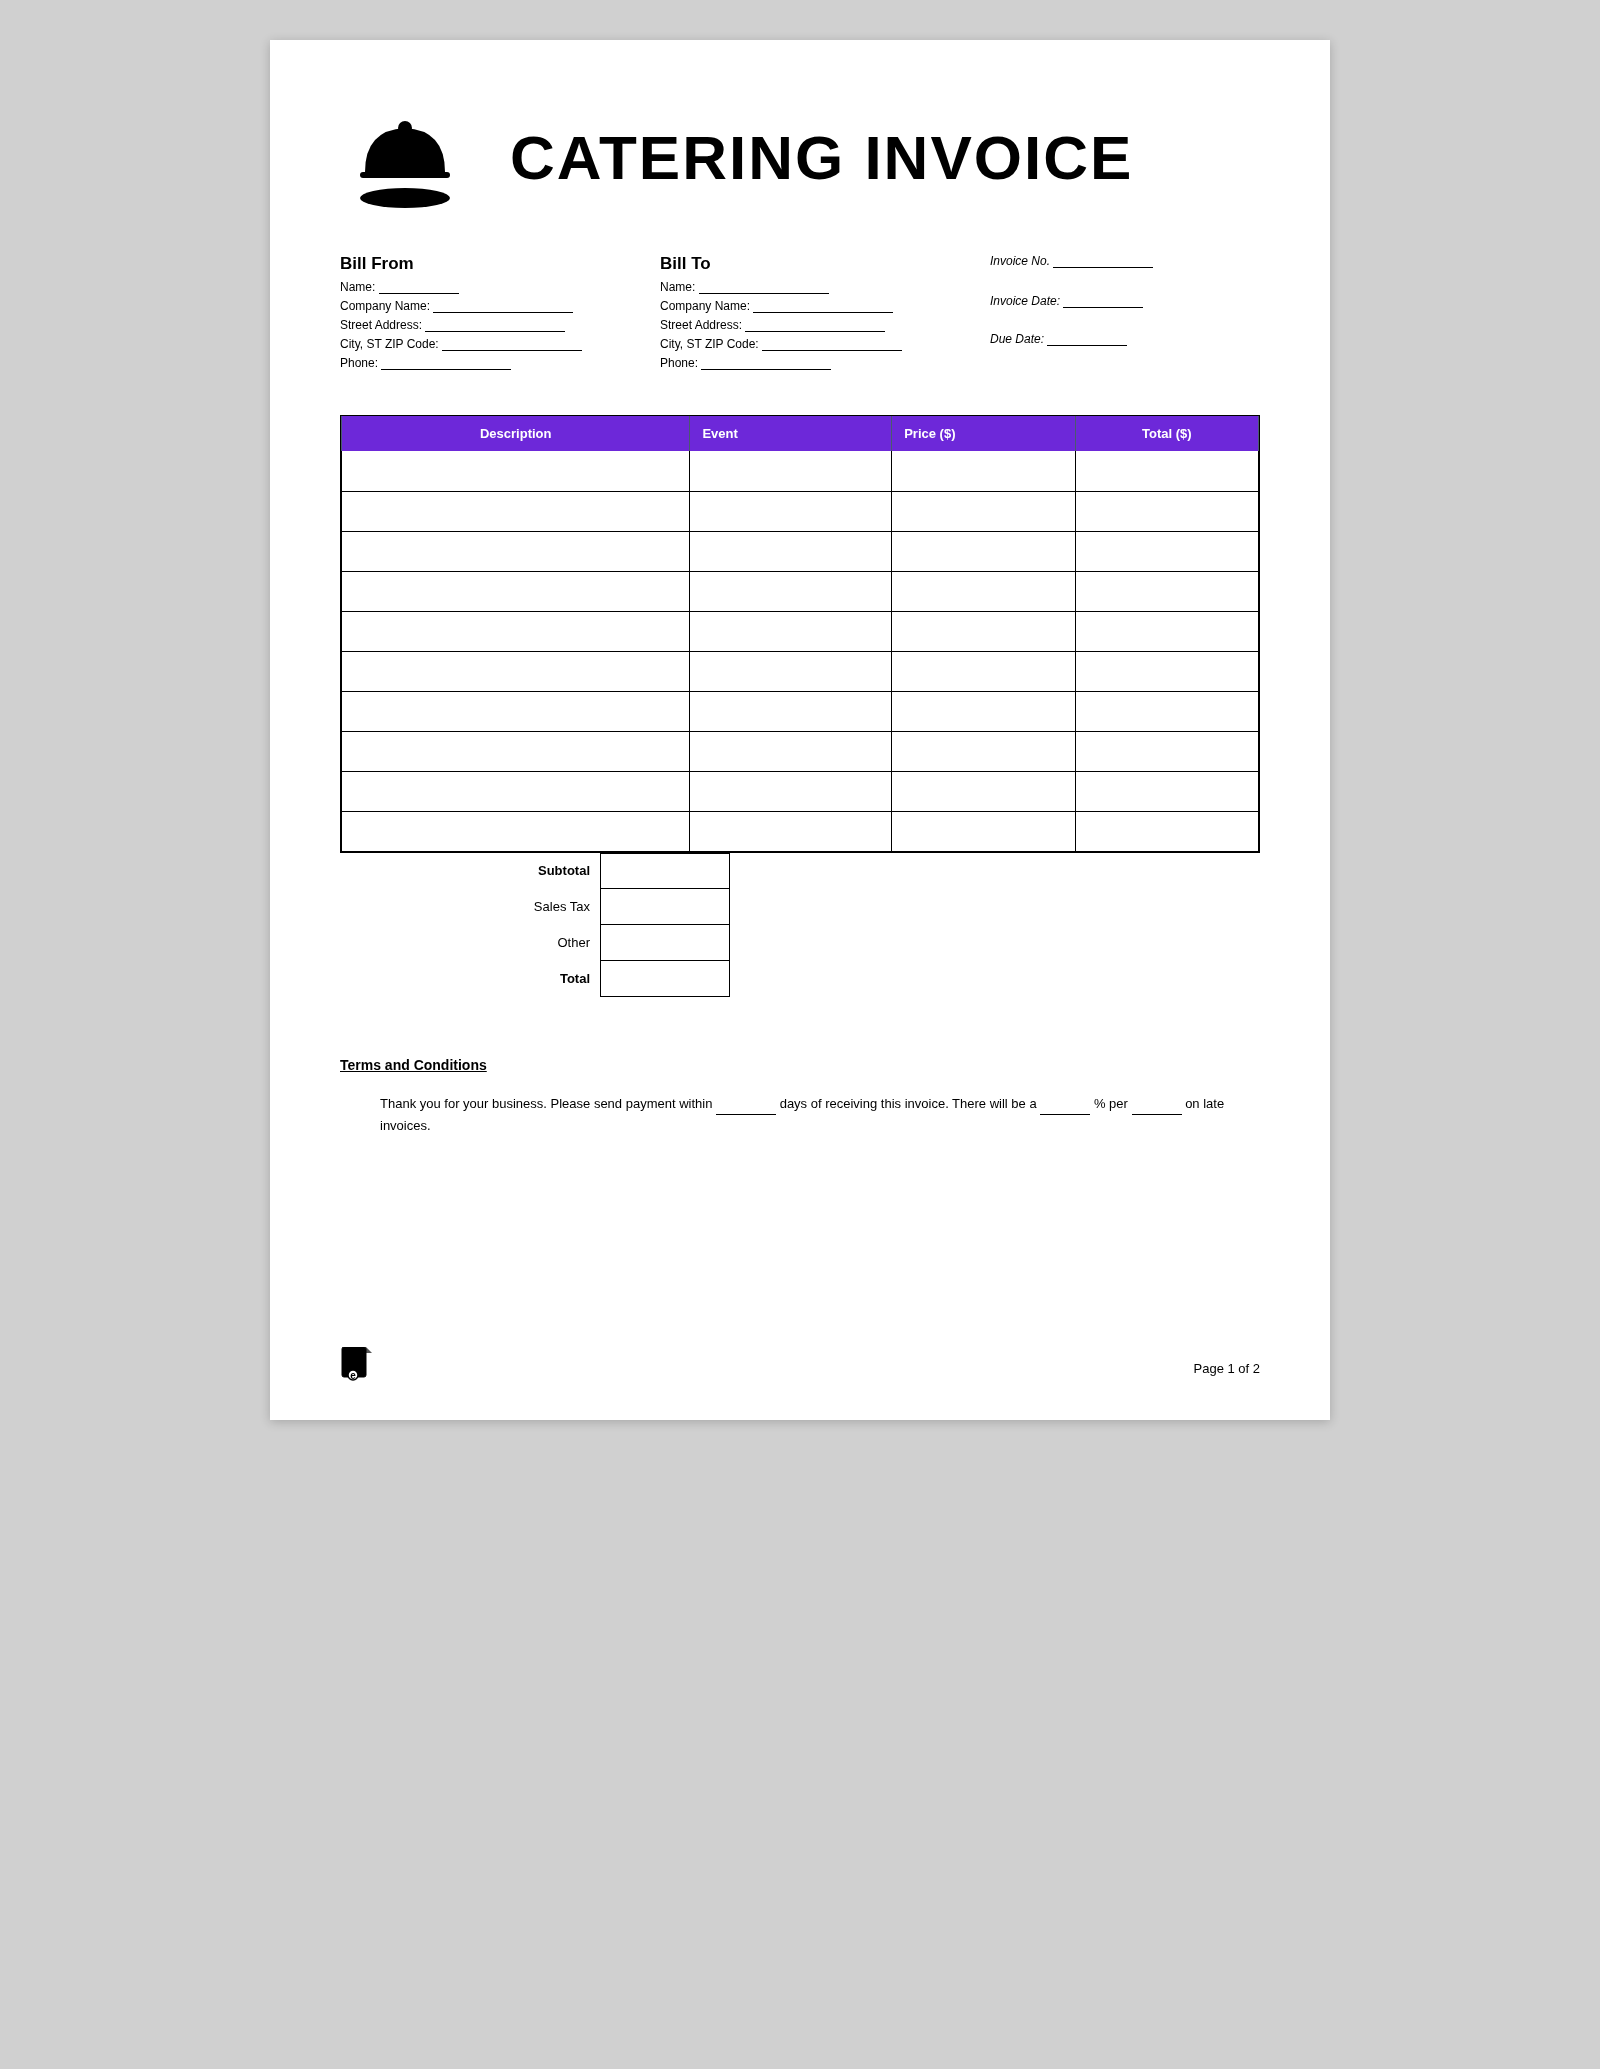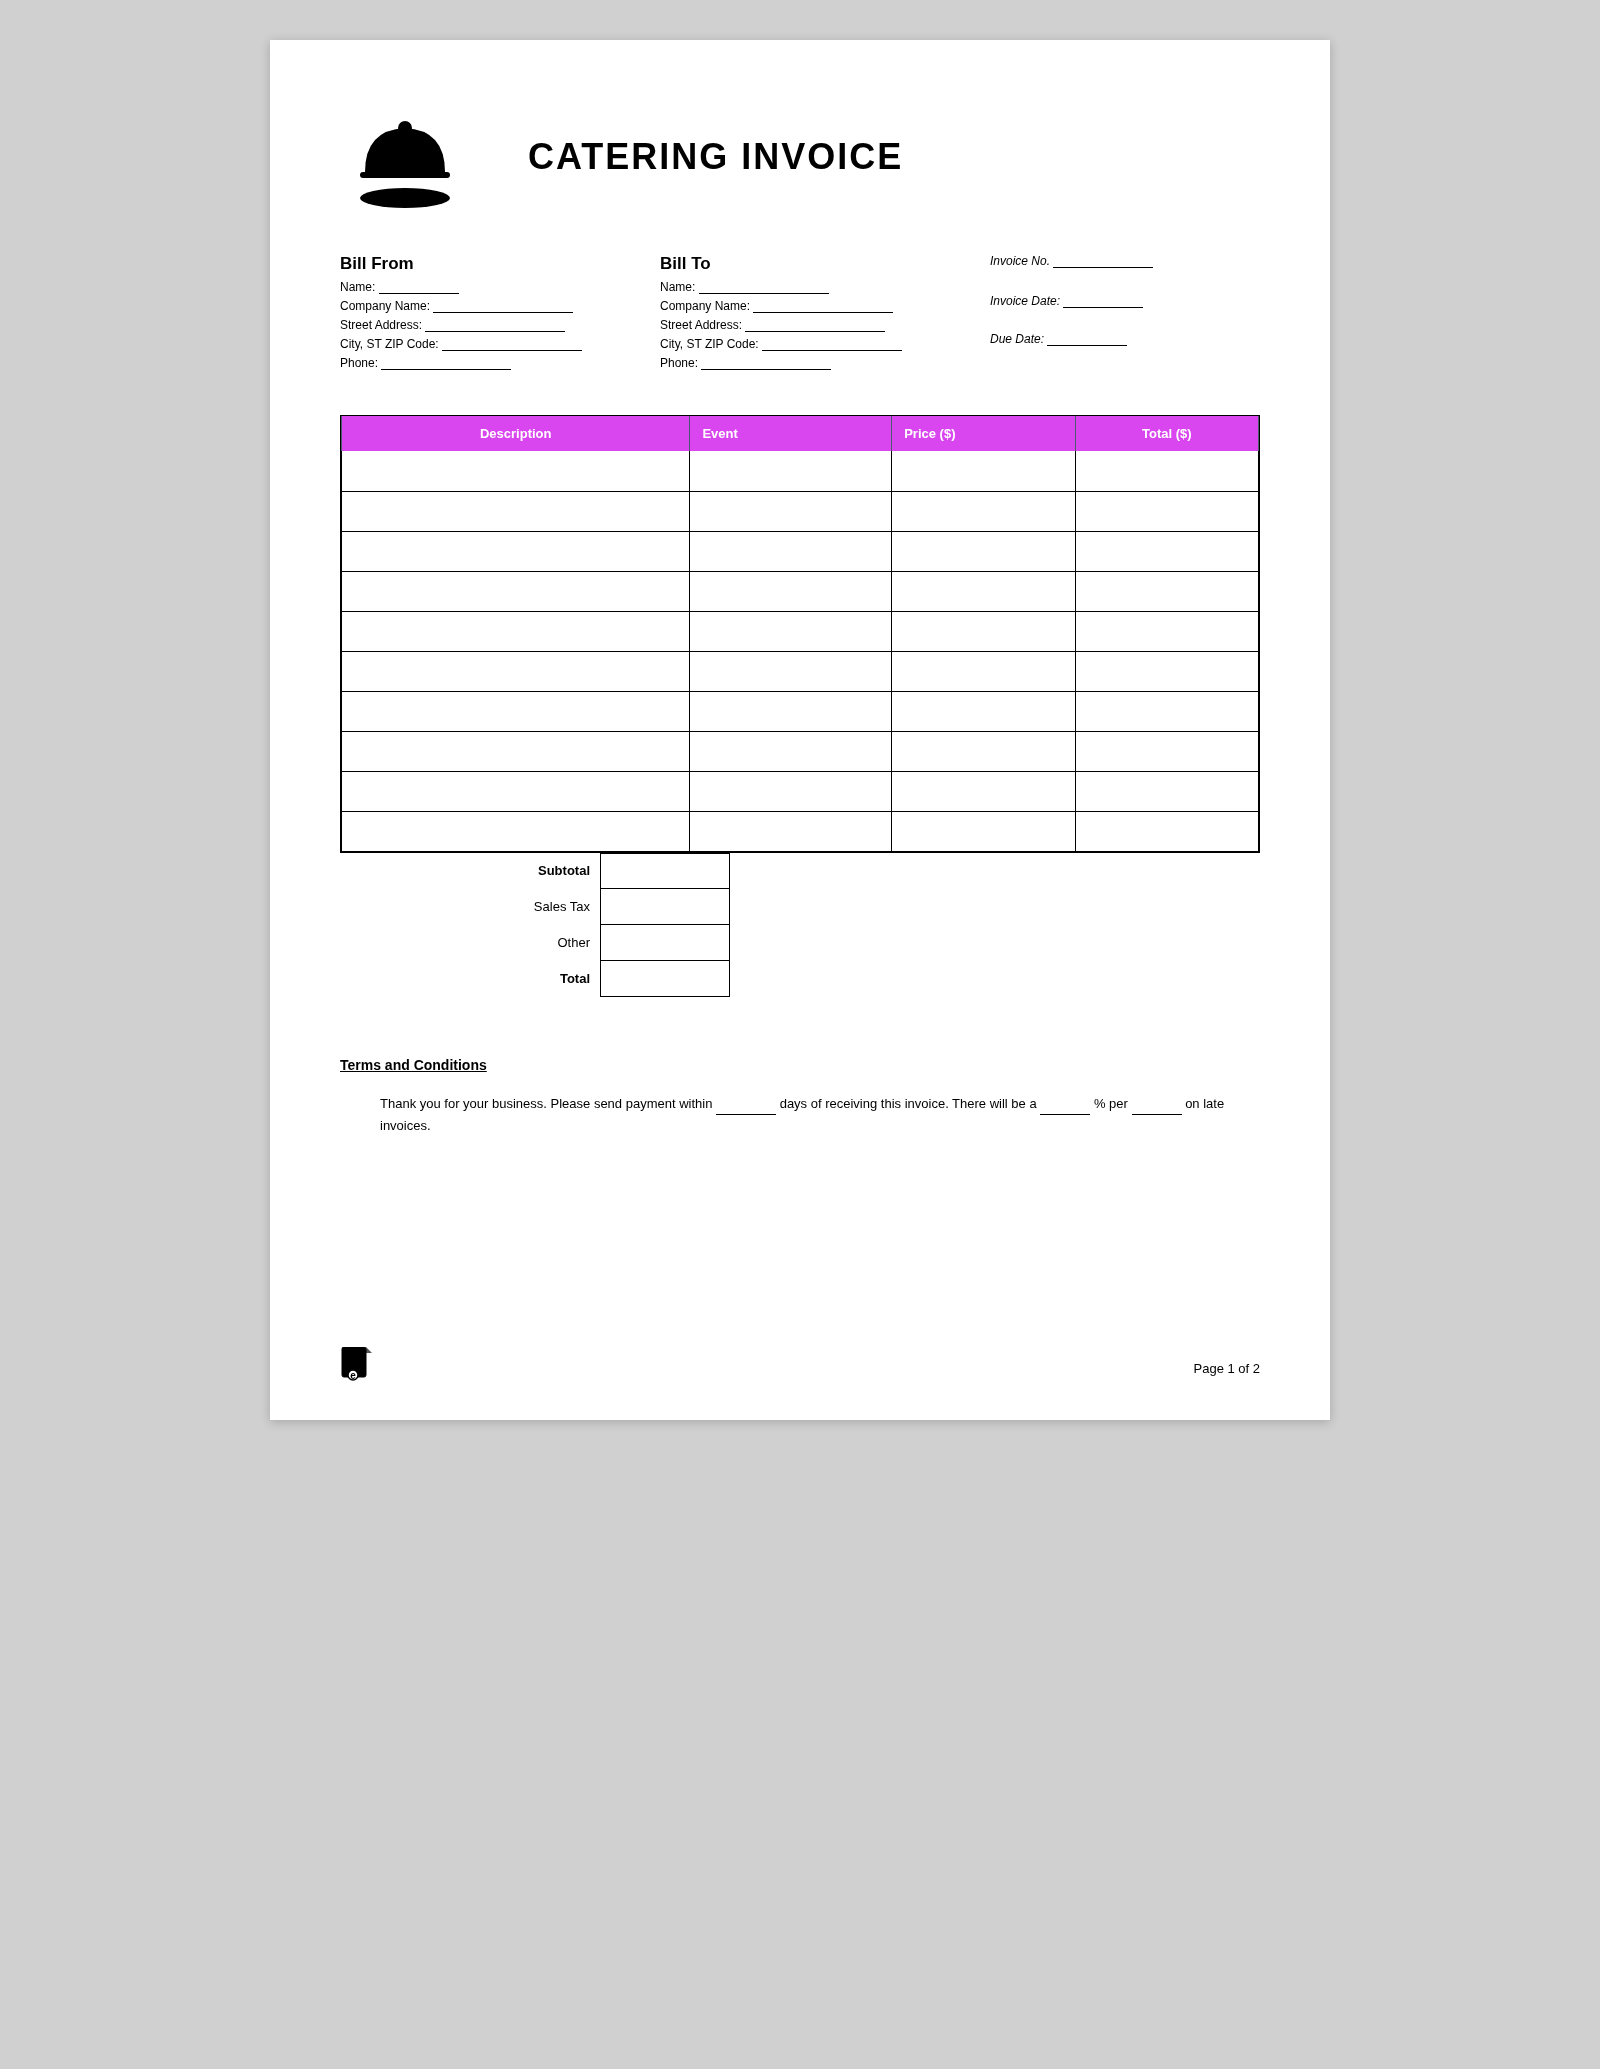--- a/index.html
+++ b/index.html
@@ -38,25 +38,24 @@
       flex-shrink: 0;
     }
 
     .header-title {
       flex: 1;
       text-align: left;
       padding-left: 30px;
     }
 
     .header-title h1 {
-      font-size: 36px;
+      font-size: 62px;
       font-weight: 900;
       letter-spacing: 2px;
       color: #000;
-      margin-left: 18px;
     }
 
     
     .billing-section {
       display: flex;
       gap: 0;
       margin-bottom: 40px;
     }
 
     .bill-column {
@@ -111,21 +110,21 @@
     }
 
     
     .invoice-table {
       width: 100%;
       border-collapse: collapse;
       margin-bottom: 0;
     }
 
     .invoice-table thead tr {
-      background-color: #d946ef;
+      background-color: #6d28d9;
       border-radius: 8px;
     }
 
     .invoice-table thead th {
       color: #ffffff;
       font-size: 13px;
       font-weight: 700;
       padding: 10px 12px;
       text-align: center;
       border: 1px solid #4a5a6e;

